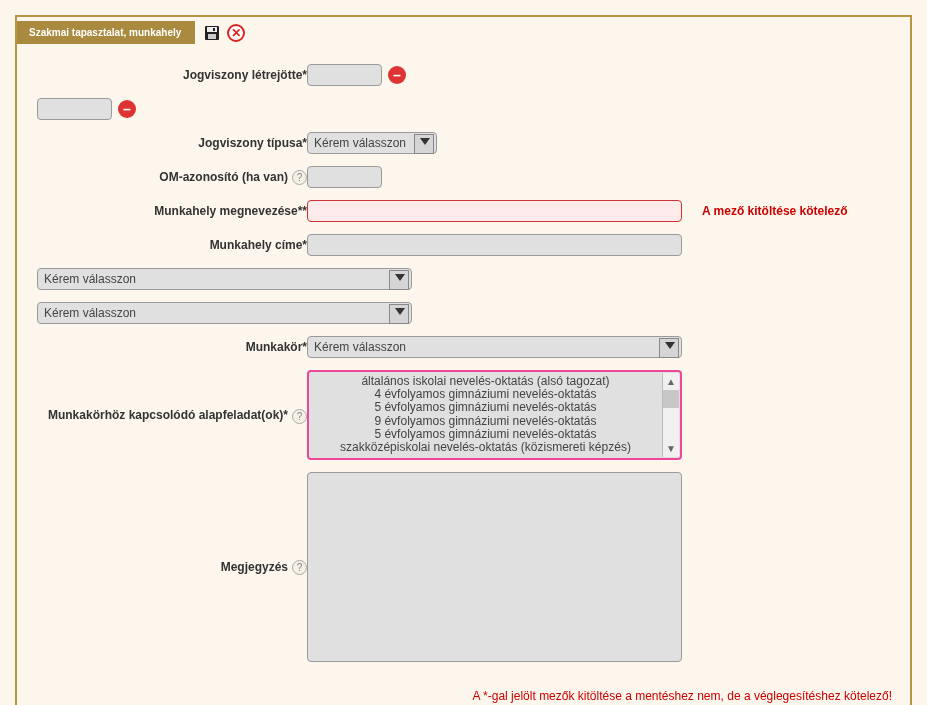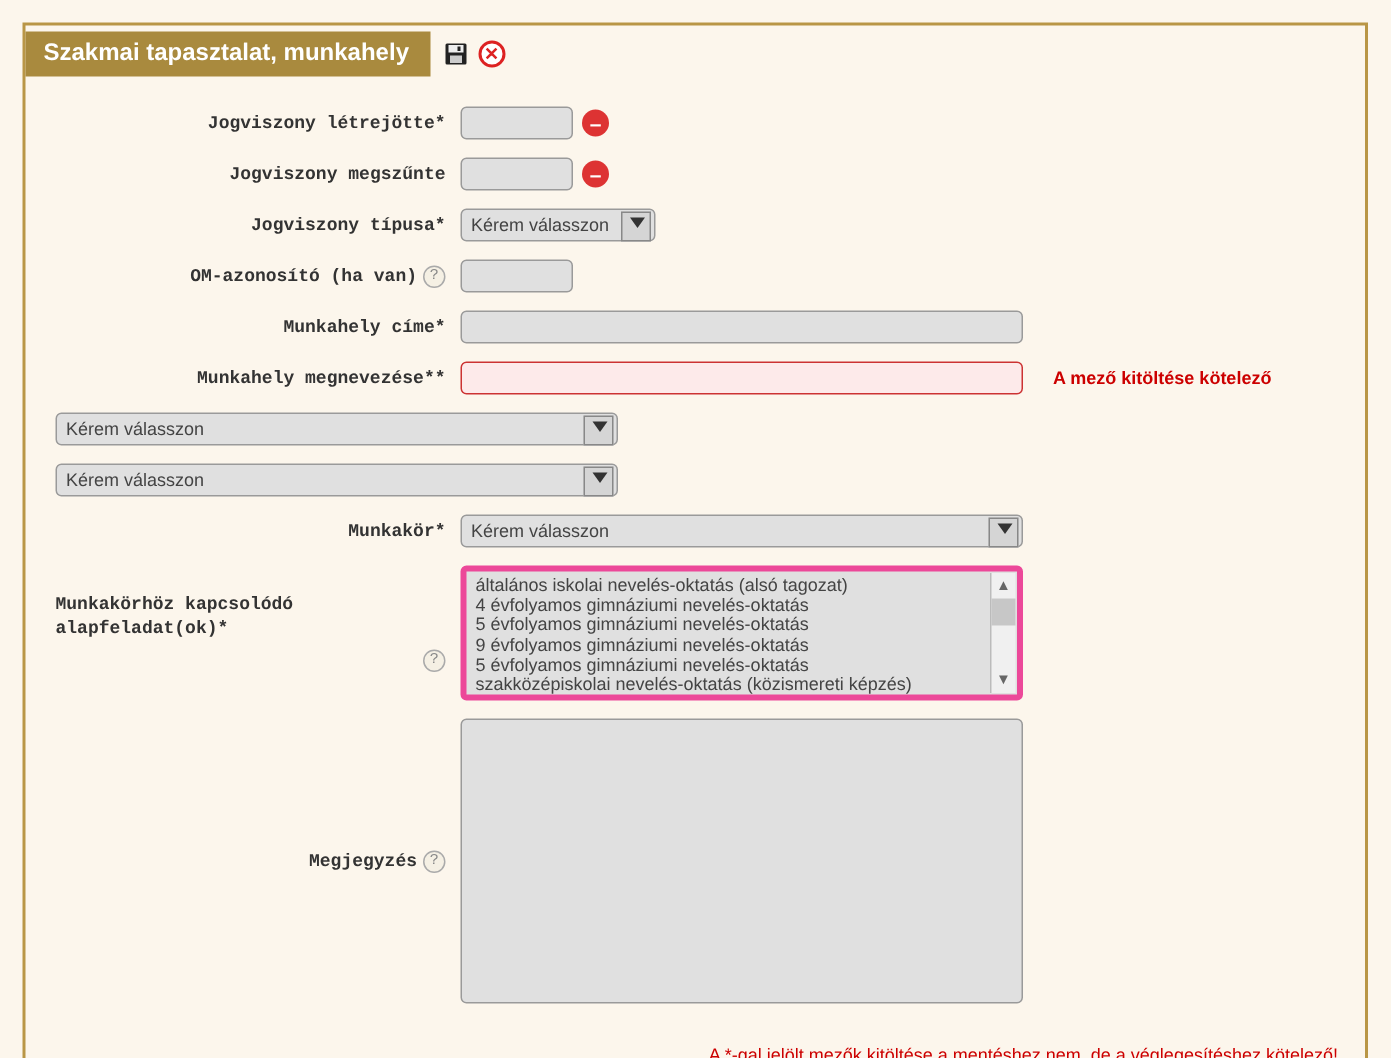--- a/index.html
+++ b/index.html
@@ -21,21 +21,21 @@
     display: inline-flex;
     align-items: center;
     padding: 0;
     margin-top: 4px;
   }
   .panel-title-bar {
     background: #a98a3e;
     color: #fff;
     font-weight: bold;
     padding: 6px 14px 6px 12px;
-    font-size: 16px;
+    font-size: 10px;
   }
   .header-icons {
     display: inline-flex;
     align-items: center;
     gap: 6px;
     padding: 0 8px;
   }
   .save-icon {
     width: 18px;
     height: 18px;
@@ -66,29 +66,27 @@
 
   .form-row {
     display: flex;
     align-items: center;
     margin-bottom: 12px;
   }
   .form-row.tall { align-items: center; }
 
   .label {
     width: 270px;
-    text-align: left;
+    text-align: right;
     font-weight: bold;
     color: #333;
-    padding-right: 10px;
     display: flex;
     justify-content: flex-end;
     align-items: center;
     gap: 4px;
-    font-family: Liberation Mono, monospace;
   }
   .help-icon {
     width: 15px;
     height: 15px;
     border: 1px solid #aaa;
     border-radius: 50%;
     color: #888;
     font-size: 10px;
     display: inline-flex;
     align-items: center;
@@ -192,24 +190,25 @@
     justify-content: center;
     font-weight: bold;
     font-size: 14px;
     line-height: 1;
   }
 
   .listbox {
     width: 375px;
     height: 90px;
     background: #e0e0e0;
-    border: 4px solid #ec4899;
+    border: 2px solid #ec4899;
     border-radius: 4px;
     overflow: hidden;
     position: relative;
+    text-align: center;
   }
   .listbox-inner {
     position: absolute;
     top: 0; left: 0;
     width: calc(100% - 18px);
     padding: 3px 4px;
     font-size: 12px;
     color: #444;
     line-height: 1.1;
   }
@@ -294,21 +293,20 @@
 
     <div class="form-row">
       <div class="label">Jogviszony létrejötte*</div>
       <div class="control">
         <input type="text" class="short" value="" style="">
         <span class="minus-badge">–</span>
       </div>
     </div>
 
     <div class="form-row">
-      <div class="label">Jogviszony megszűnte</div>
       <div class="control">
         <input type="text" class="short" value="" style="">
         <span class="minus-badge">–</span>
       </div>
     </div>
 
     <div class="form-row">
       <div class="label">Jogviszony típusa*</div>
       <div class="control">
         <span class="select-wrap">
@@ -324,31 +322,31 @@
       <div class="label">
         <span>OM-azonosító (ha van)</span>
         <span class="help-icon">?</span>
       </div>
       <div class="control">
         <input type="text" class="short" value="" style="">
       </div>
     </div>
 
     <div class="form-row">
-      <div class="label">Munkahely címe*</div>
-      <div class="control">
-        <input type="text" class="medium" value="" style="">
-      </div>
-    </div>
-
-    <div class="form-row">
       <div class="label">Munkahely megnevezése**</div>
       <div class="control">
         <input type="text" class="long error-field" value="" style="">
         <span class="error-msg">A mező kitöltése kötelező</span>
+      </div>
+    </div>
+
+    <div class="form-row">
+      <div class="label">Munkahely címe*</div>
+      <div class="control">
+        <input type="text" class="medium" value="" style="">
       </div>
     </div>
 
     <div class="form-row">
       <div class="control">
         <span class="select-wrap">
           <select class="w375">
             <option>Kérem válasszon</option>
           </select>
           <span class="chev"></span>
@@ -373,21 +371,21 @@
         <span class="select-wrap">
           <select class="w375">
             <option>Kérem válasszon</option>
           </select>
           <span class="chev"></span>
         </span>
       </div>
     </div>
 
     <div class="form-row tall">
-      <div class="label" style="flex-direction:column;align-items:flex-end;line-height:1.3;">
+      <div class="label" style="flex-direction:row;align-items:flex-end;line-height:1.3;">
         <span>Munkakörhöz kapcsolódó alapfeladat(ok)*</span>
         <span class="help-icon" style="margin-top:2px;">?</span>
       </div>
       <div class="control">
         <div class="listbox">
           <div class="listbox-inner" id="listbox-inner">
               <div class="listbox-item">általános iskolai nevelés-oktatás (alsó tagozat)</div>
               <div class="listbox-item">4 évfolyamos gimnáziumi nevelés-oktatás</div>
               <div class="listbox-item">5 évfolyamos gimnáziumi nevelés-oktatás</div>
               <div class="listbox-item">9 évfolyamos gimnáziumi nevelés-oktatás</div>

